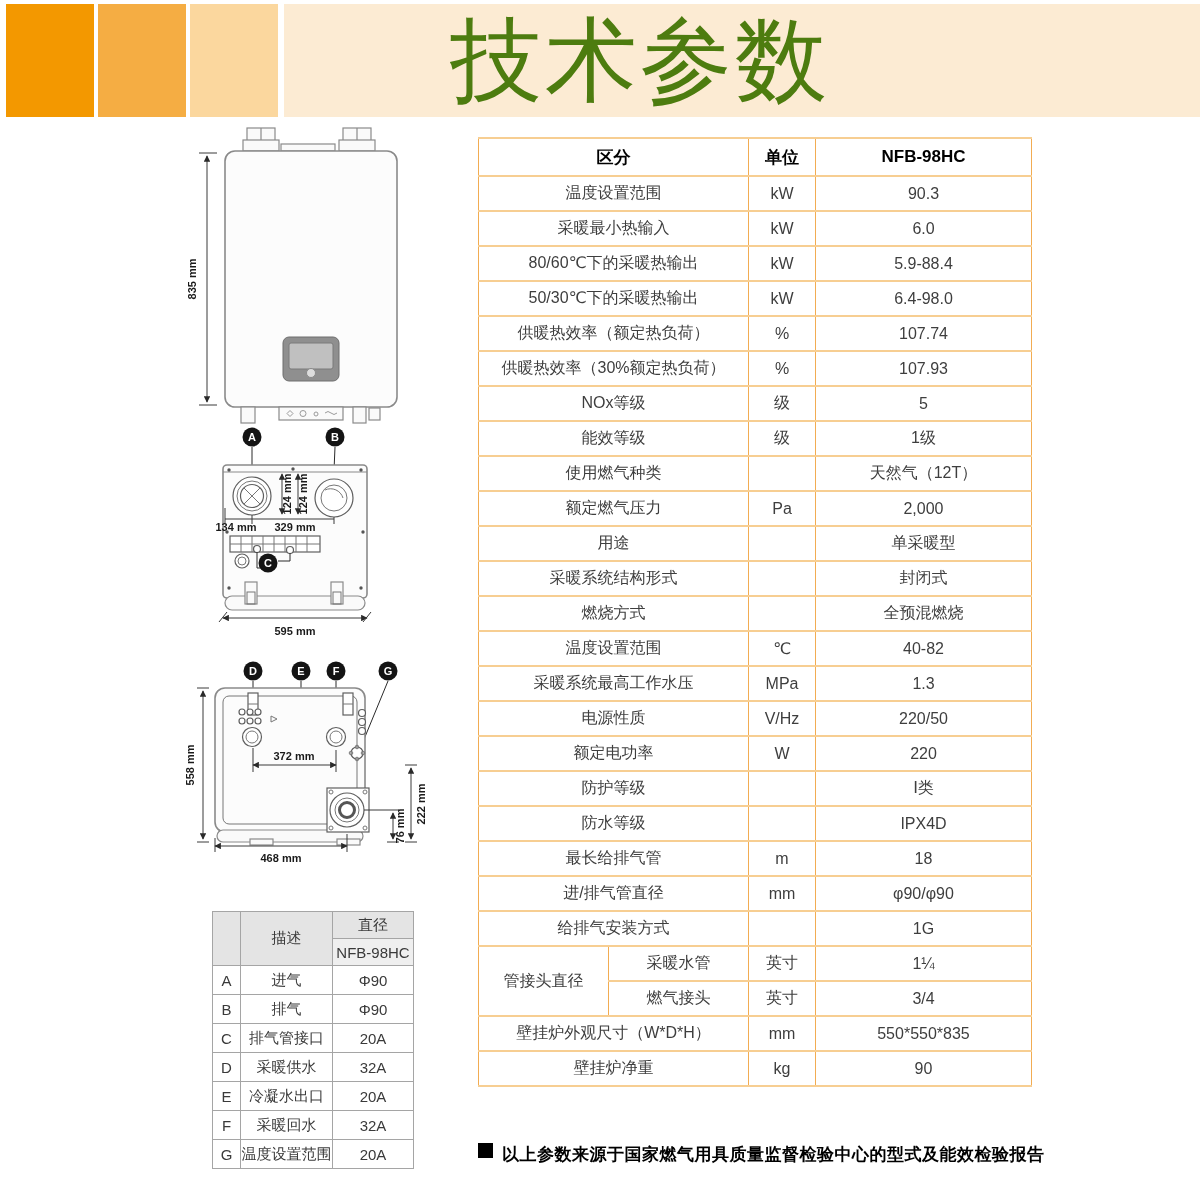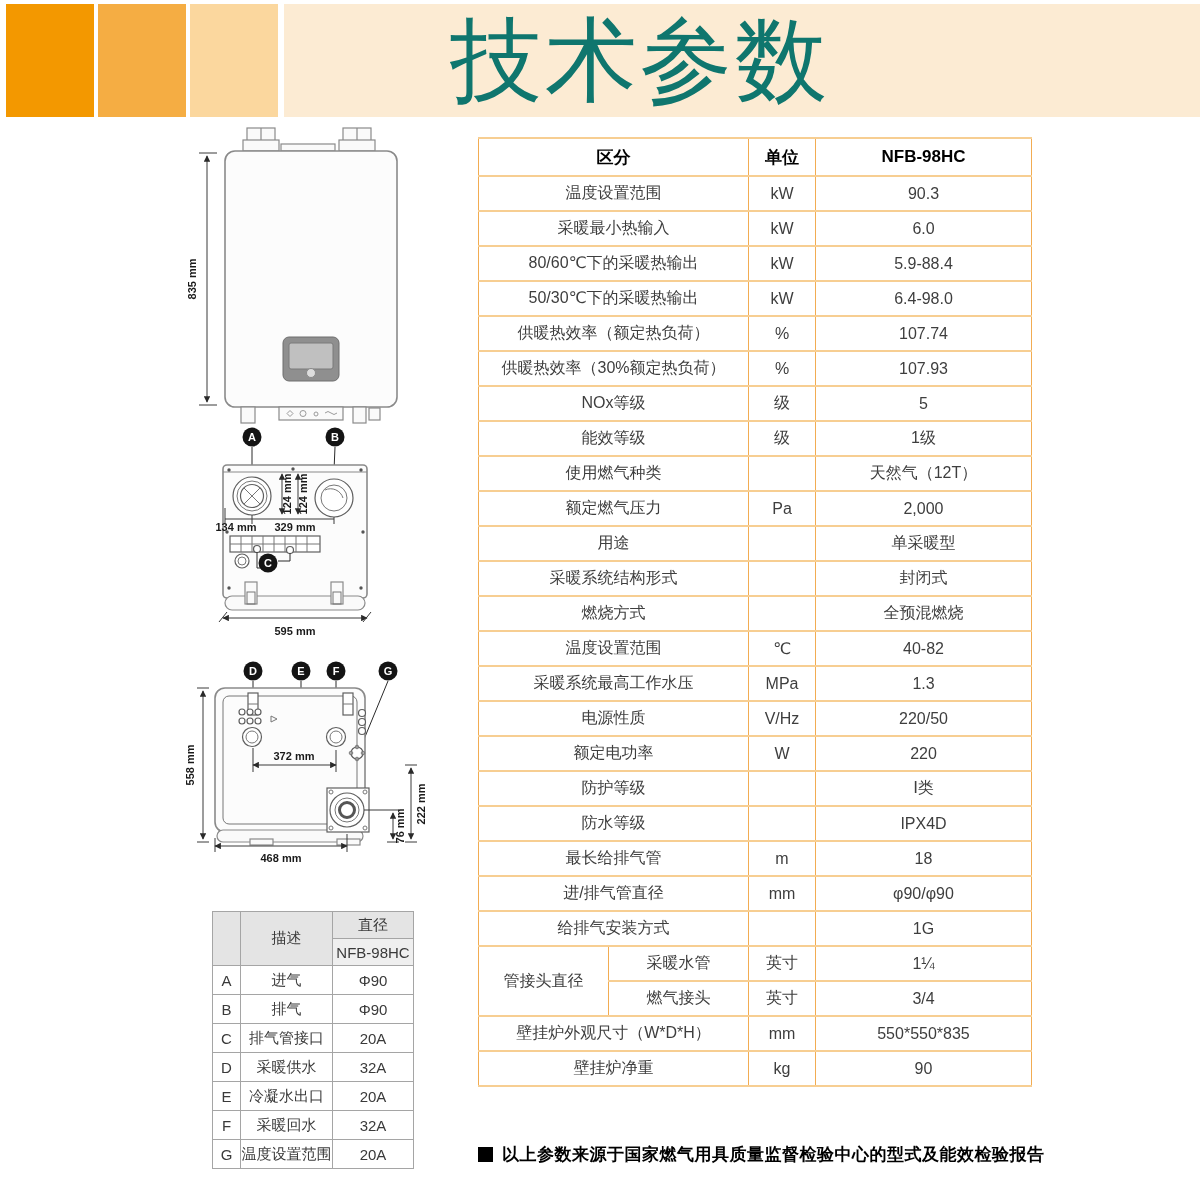--- a/index.html
+++ b/index.html
@@ -7,21 +7,21 @@
         font-family:"Liberation Sans","DejaVu Sans",sans-serif;}
 
   
   .bblock{position:absolute;top:4px;height:113px;}
   #blk1{left:6px;width:88px;background:#F39800;}
   #blk2{left:98px;width:88px;background:#F5AD43;}
   #blk3{left:190px;width:88px;background:#FBD79E;}
   #band{left:284px;width:916px;background:#FCEBD3;}
   #page-title{position:absolute;left:430px;top:4px;width:420px;height:113px;
       display:flex;align-items:center;justify-content:center;
-      font-size:92px;font-weight:500;color:#0f766e;letter-spacing:3px;}
+      font-size:92px;font-weight:500;color:#4d7c0f;letter-spacing:3px;}
 
   
   #spec{position:absolute;left:478px;top:137px;width:553px;}
   #spec-band{height:34px;background:#F29200;color:#ffffff;font-weight:bold;font-size:16px;
       display:flex;align-items:center;justify-content:center;letter-spacing:1px;}
   table.spec{border-collapse:collapse;width:553px;table-layout:fixed;}
   .spec th,.spec td{border-top:2px solid #F7CE92;border-bottom:2px solid #F7CE92;
       border-left:1px solid #F2AC52;border-right:1px solid #F2AC52;
       text-align:center;color:#3E3E3E;font-size:16px;height:33px;padding:0 2px;
       overflow:hidden;white-space:nowrap;background:#fff;}
@@ -30,21 +30,21 @@
   
   #conn{position:absolute;left:212px;top:883px;width:201px;}
   table.conn{border-collapse:collapse;width:201px;table-layout:fixed;margin-top:28px;}
   .conn th,.conn td{border:1px solid #A5A5A5;font-size:15px;color:#3A3A3A;
       text-align:center;padding:0;background:#fff;}
   .conn thead th{background:#E4E4E4;font-weight:normal;height:26px;}
   .conn thead th.model{background:#EFEFEF;}
   .conn tbody td{height:28px;}
 
   
-  #note{position:absolute;left:478px;top:1143px;display:flex;align-items:center;gap:9px;}
+  #note{position:absolute;left:478px;top:1143px;display:flex;align-items:flex-start;gap:9px;}
   #note .sq{width:15px;height:15px;background:#000;}
   #note .txt{font-size:17px;color:#000;font-weight:bold;letter-spacing:0.5px;}
 
   
   #diagrams{position:absolute;left:183px;top:120px;}
   .body{fill:#FCFCFC;stroke:#8A8A8A;stroke-width:1.6;}
   .part{fill:#FAFAFA;stroke:#8A8A8A;stroke-width:1.2;}
   .mech{fill:#FFFFFF;stroke:#5F5F5F;stroke-width:1.2;}
   .mech2{fill:none;stroke:#777777;stroke-width:1;}
   .ln{stroke:#8A8A8A;fill:none;stroke-width:1.2;}

